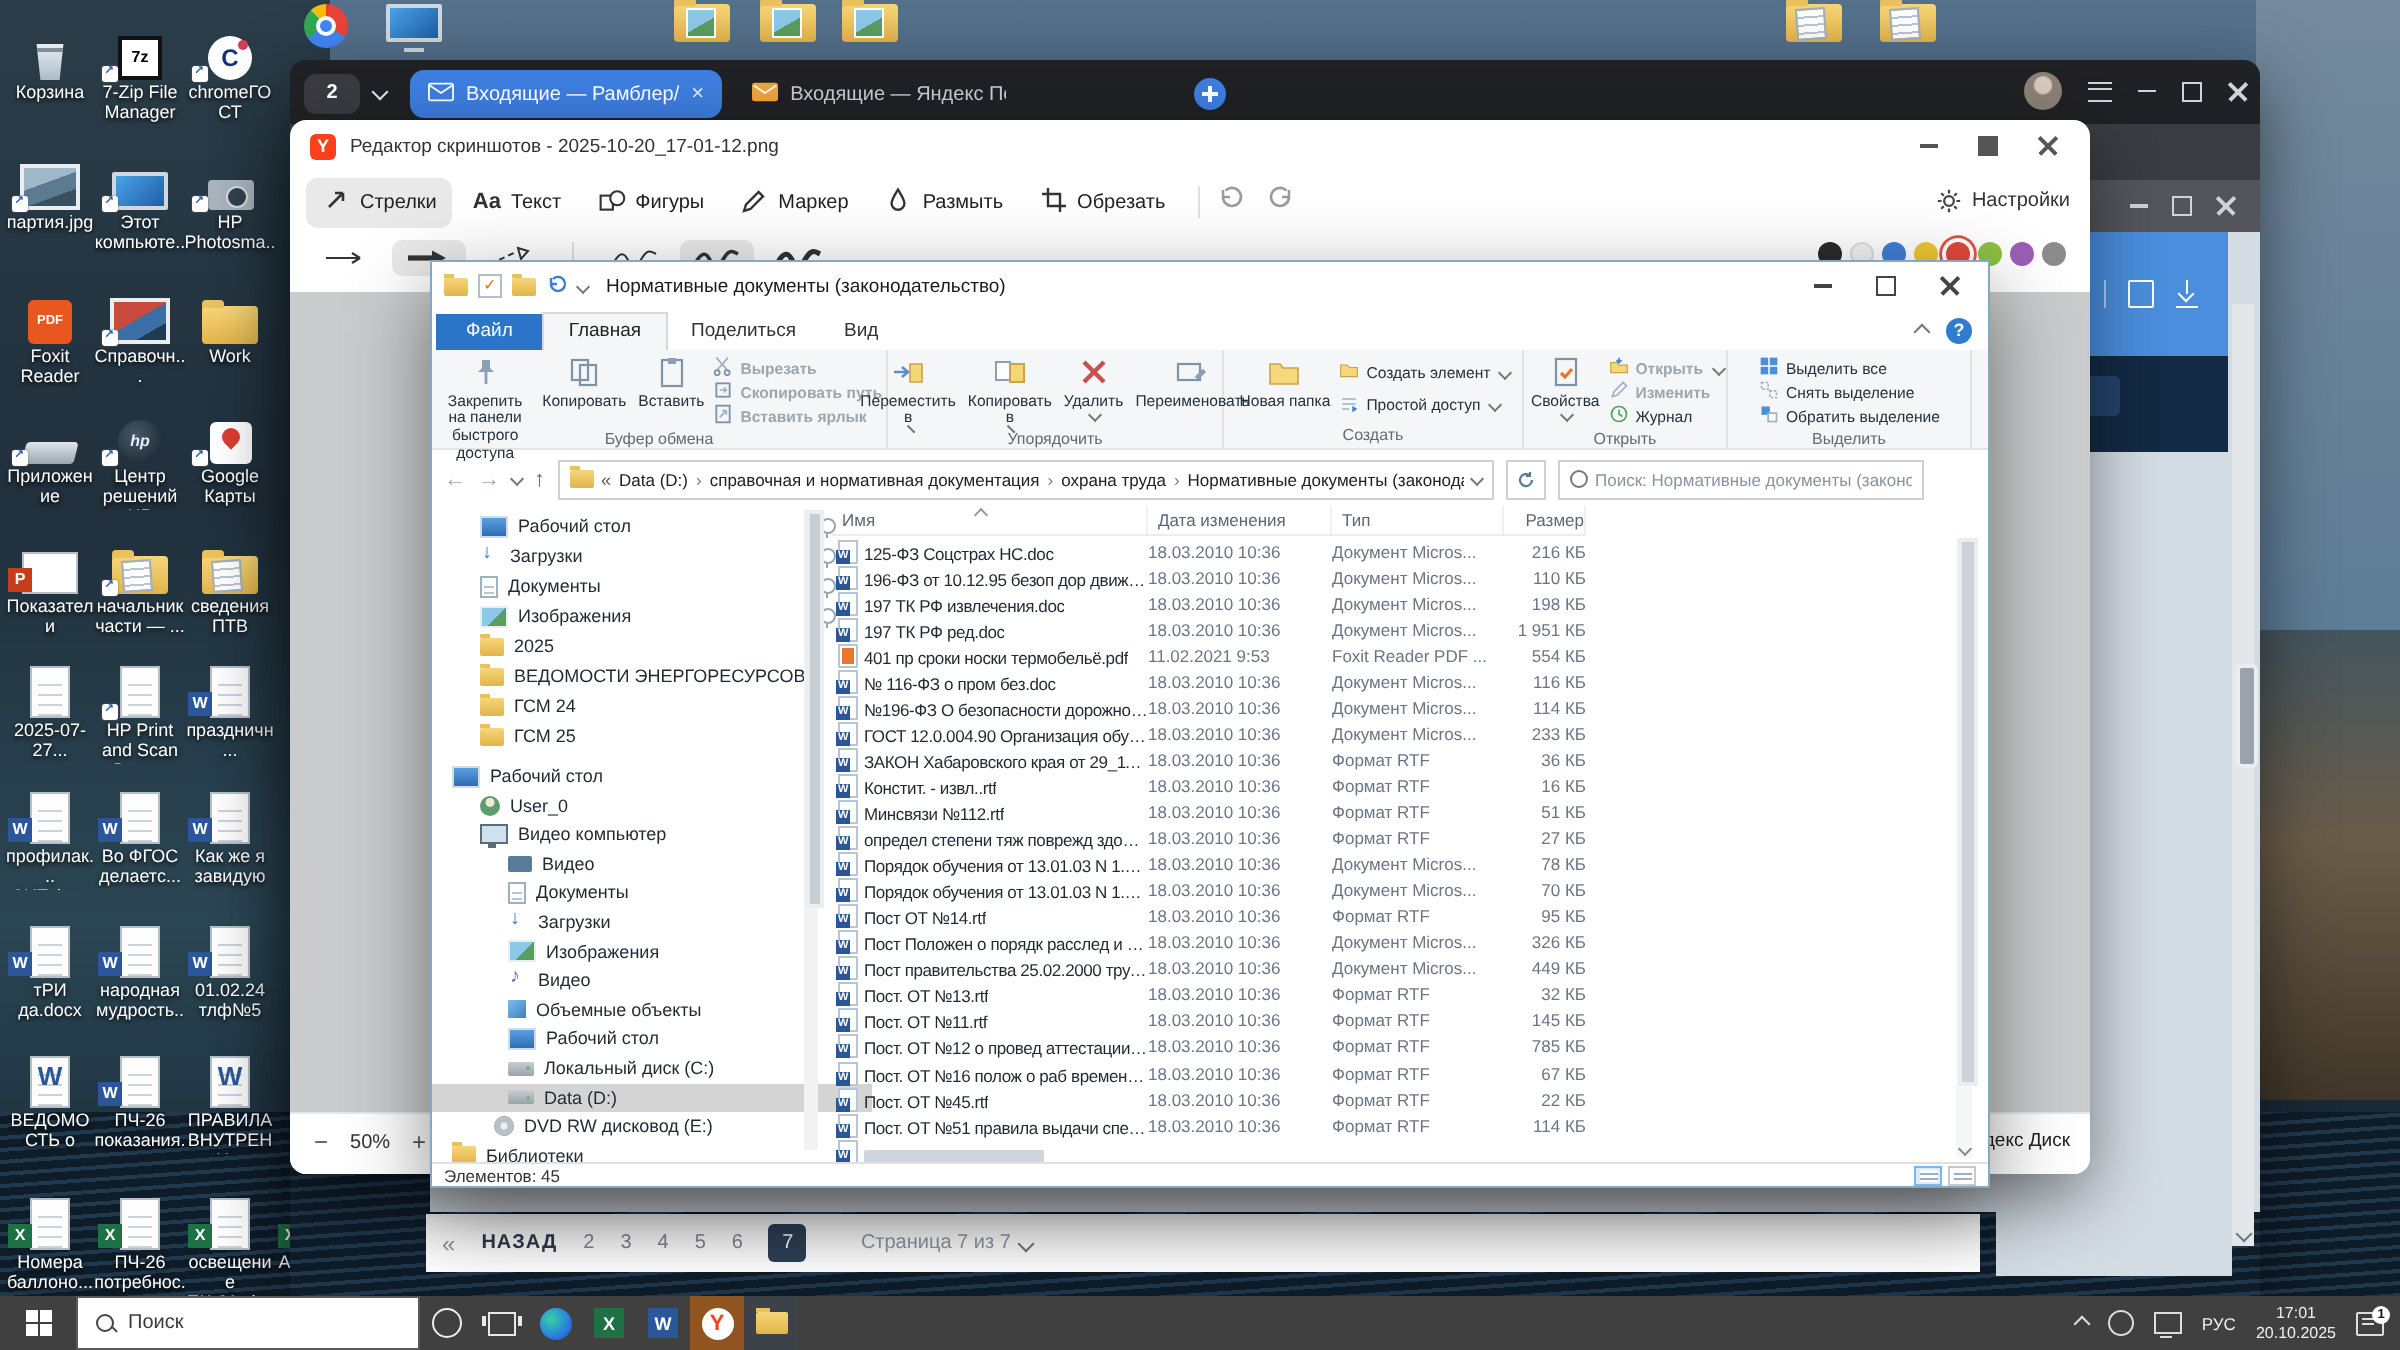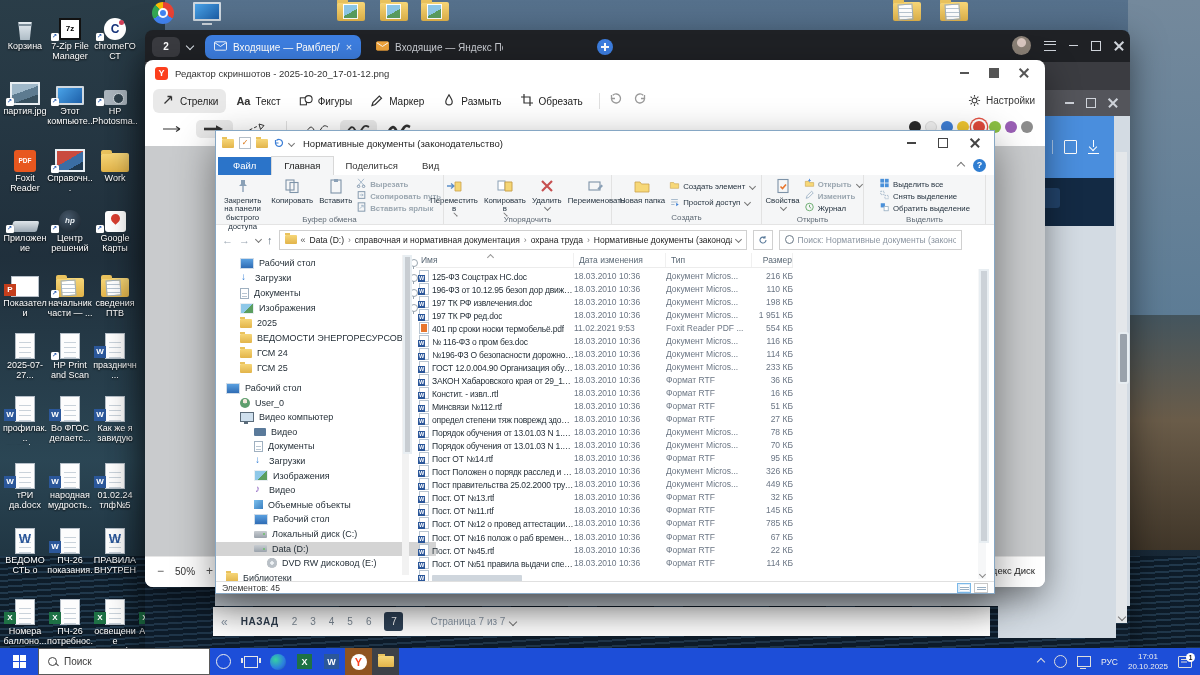--- a/index.html
+++ b/index.html
@@ -216,21 +216,21 @@
   .fic.pdf::after{content:"";position:absolute;inset:1px;background:#e8762d;}
   .smudge{height:7px;background:#cfd6dd;border-radius:1px;}
   .ex-list-scroll{position:absolute;left:762px;top:16px;width:8px;bottom:2px;background:#f6f7f8;}
   .ex-list-scroll .thumb{position:absolute;left:1px;top:0;width:6px;height:270px;background:#ccd2d8;}
   .ex-list-scroll .sb-dn{position:absolute;left:1.5px;bottom:2px;width:4px;height:4px;border-right:1.1px solid #888;border-bottom:1.1px solid #888;transform:rotate(45deg);}
   .ex-status{position:absolute;left:0;bottom:0;width:100%;height:12px;border-top:1px solid #e0e0e0;background:#fff;display:flex;align-items:center;justify-content:space-between;padding:0 6px;box-sizing:border-box;font-size:8.5px;color:#333;}
   .viewbtns{display:flex;gap:3px;}
   .vb{width:14px;height:10px;box-sizing:border-box;border:1px solid #c8c8c8;background:repeating-linear-gradient(#fff 0 1.5px,#9ab0c4 1.5px 2.5px);background-size:9px 6px;background-repeat:no-repeat;background-position:2px 1.5px;}
   .vb.on{border-color:#7ab8e8;background-color:#dcebf8;}
   
-  .tbr{position:absolute;left:0;bottom:0;width:100%;height:27px;background:#1d4ed8;z-index:50;display:flex;align-items:center;}
+  .tbr{position:absolute;left:0;bottom:0;width:100%;height:27px;background:#404040;z-index:50;display:flex;align-items:center;}
   .startb{width:38px;height:100%;display:flex;align-items:center;justify-content:center;}
   .winlogo{display:grid;grid-template-columns:6px 6px;grid-template-rows:6px 6px;gap:1px;}
   .winlogo i{background:#fff;}
   .tsearch{display:flex;align-items:center;gap:7px;width:172px;height:100%;background:#fff;border:1px solid #5a5a5a;box-sizing:border-box;padding-left:9px;}
   .tsearch .mag{border-color:#444;} .tsearch .mag::after{background:#444;}
   .tsearch span{font-size:10px;color:#3a3a3a;}
   .tslot{width:27px;height:100%;display:flex;align-items:center;justify-content:center;position:relative;}
   .tslot.on-y{background:#8f5420;}
   .tslot.on-f{background:#3d4148;}
   .cortana{width:13px;height:13px;border:1.6px solid #eee;border-radius:50%;}
@@ -1011,21 +1011,21 @@
             <span>Рабочий стол</span>
           </div>
           <div class="srow" style="top: 274px; padding-left: 38px;">
             <span class="si si-drive"></span>
             <span>Локальный диск (C:)</span>
           </div>
           <div class="srow sel" style="top: 288.6px; padding-left: 38px;">
             <span class="si si-drive"></span>
             <span>Data (D:)</span>
           </div>
-          <div class="srow" style="top: 303.2px; padding-left: 51px;">
+          <div class="srow" style="top: 303.2px; padding-left: 31px;">
             <span class="si si-dvd"></span>
             <span>DVD RW дисковод (E:)</span>
           </div>
           <div class="srow" style="top: 317.8px; padding-left: 10px;">
             <span class="si si-folder"></span>
             <span>Библиотеки</span>
           </div>
         </div>
       <div class="ex-side-scroll">
           <div class="thumb"></div>

